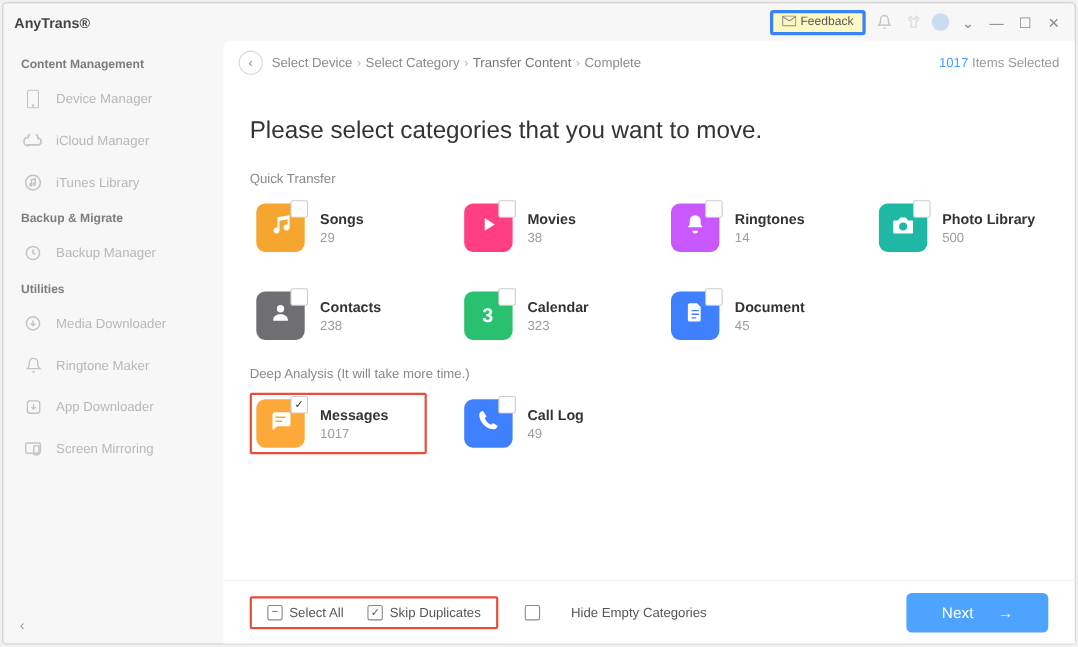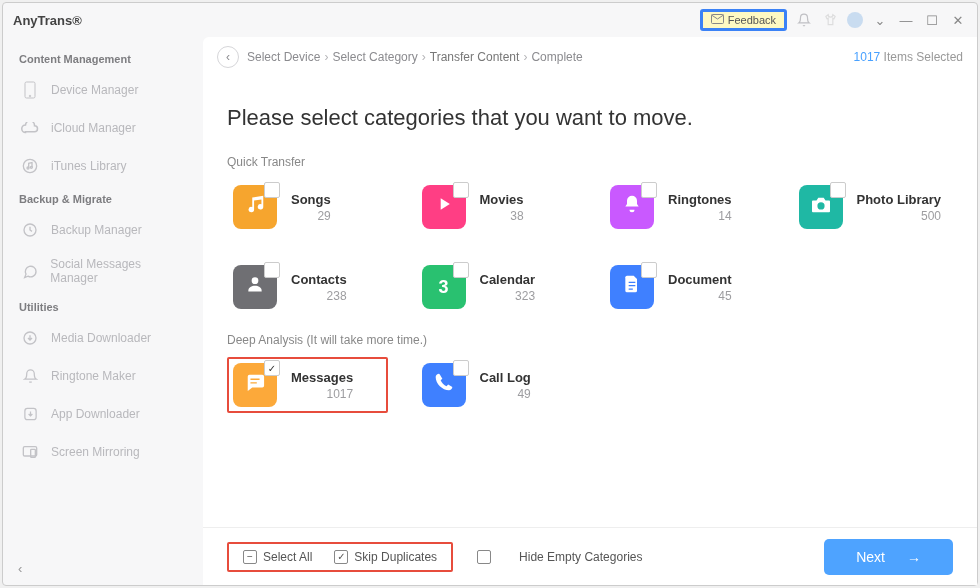--- a/index.html
+++ b/index.html
@@ -97,21 +97,21 @@
     display:flex; align-items:center; justify-content:center;
     color:#fff; font-size:22px;
   }
   .cat .ic .chk {
     position:absolute; top:-3px; right:-3px;
     width:16px; height:16px; background:#fff; border:1px solid #ccc;
     border-radius:2px; display:flex; align-items:center; justify-content:center;
     font-size:10px; color:#333;
   }
   .cat .txt .nm { font-size:13px; color:#333; font-weight:600; }
-  .cat .txt .ct { font-size:12px; color:#9d9da0; margin-top:2px;text-align:right; }
+  .cat .txt .ct { font-size:12px; color:#9d9da0; margin-top:2px; }
 
   .footer {
     height:58px; display:flex; align-items:center; padding:0 24px;
     border-top:1px solid #eee;
   }
   .f-group {
     display:flex; align-items:center; gap:22px;
     border:2px solid #e74c3c; border-radius:2px; padding:6px 14px;
   }
   .cb {
@@ -205,28 +205,20 @@
       <div class="sb-item">
         <span class="sb-icon">
           <svg width="16" height="16" viewBox="0 0 24 24" fill="none" stroke="#c3c3c7" stroke-width="2">
               <circle cx="12" cy="12" r="9"></circle>
               <path d="M12 7v5l3 2"></path>
             </svg>
         </span>
         <span>Backup Manager</span>
       </div>
 
-      <div class="sb-item">
-        <span class="sb-icon">
-          <svg width="16" height="15" viewBox="0 0 24 22" fill="none" stroke="#c3c3c7" stroke-width="2">
-              <path d="M21 11a8 8 0 01-12 7l-5 2 2-5a8 8 0 1115-4z"></path>
-            </svg>
-        </span>
-        <span>Social Messages Manager</span>
-      </div>
 
       <div class="sb-heading">Utilities</div>
 
       <div class="sb-item">
         <span class="sb-icon">
           <svg width="16" height="16" viewBox="0 0 24 24" fill="none" stroke="#c3c3c7" stroke-width="2">
               <circle cx="12" cy="12" r="9"></circle>
               <path d="M12 8v6m-3-2l3 3 3-3"></path>
             </svg>
         </span>

